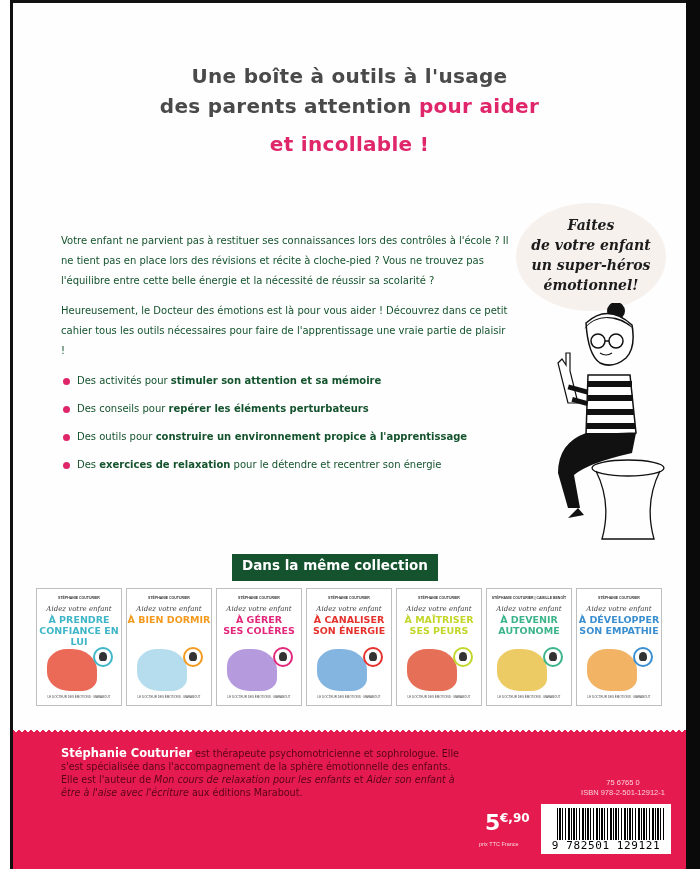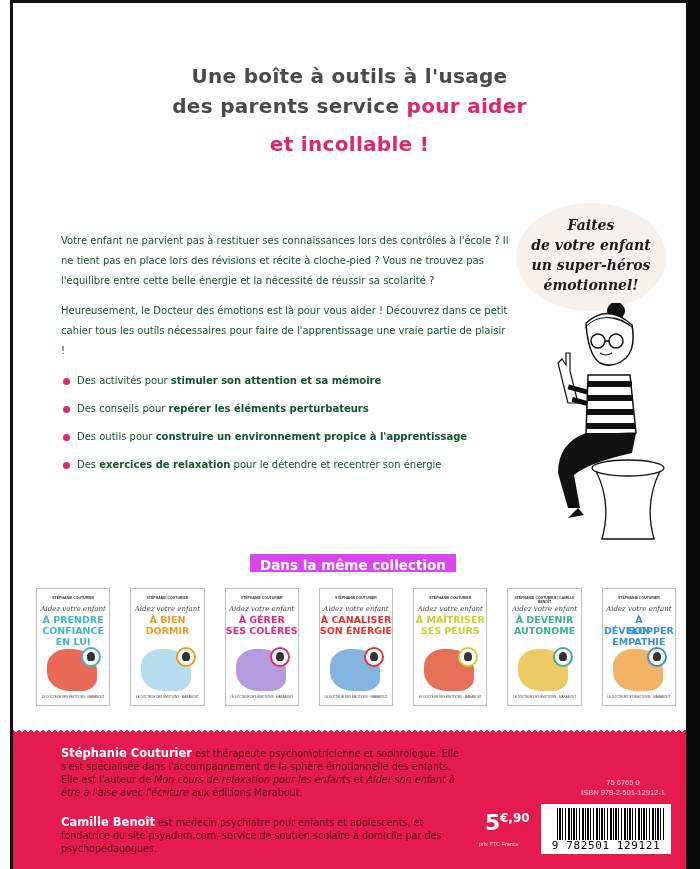--- a/index.html
+++ b/index.html
@@ -18,28 +18,28 @@
   .bullets { list-style:none; margin:0; padding:0; }
   .bullets li { position:relative; padding-left:16px; margin-bottom:8px; }
   .bullets li::before { content:""; position:absolute; left:2px; top:7px; width:7px; height:7px; border-radius:50%; background:#e0266a; }
   .bullets b { font-weight:bold; }
 
   .bubble { position:absolute; left:503px; top:200px; width:150px; height:108px; border-radius:50%; background:#f7f1ee; }
   .bubble-text { position:absolute; left:500px; top:212px; width:156px; text-align:center; font-family:"DejaVu Serif", serif; font-style:italic; font-weight:bold; font-size:14px; line-height:20px; color:#1c1c1c; }
 
   .illus { position:absolute; left:515px; top:300px; width:150px; height:240px; }
 
-  .collection-banner { position:absolute; left:237px; top:551px; width:206px; height:18px; background:#d946ef; color:#fff; font-family:"DejaVu Sans", sans-serif; font-weight:bold; font-size:13.5px; line-height:22px; text-align:center; }
+  .collection-banner { position:absolute; left:219px; top:551px; width:206px; height:27px; background:#14532d; color:#fff; font-family:"DejaVu Sans", sans-serif; font-weight:bold; font-size:13.5px; line-height:22px; text-align:center; }
   .collection-banner::before, .collection-banner::after { content:""; position:absolute; top:0; width:6px; height:22px; background:
       linear-gradient(135deg, #fff 25%, transparent 25%) 0 0/6px 5px,
       linear-gradient(45deg, #fff 25%, transparent 25%) 0 0/6px 5px; }
   .collection-banner::before { left:-3px; }
   .collection-banner::after { right:-3px; transform:scaleX(-1); }
 
-  .books { position:absolute; left:23px; top:585px; width:640px; height:118px; display:flex; gap:20px; }
+  .books { position:absolute; left:23px; top:585px; width:640px; height:118px; display:flex; gap:4px; }
   .book { width:86px; height:118px; border:1px solid #bfbfbf; background:#fff; position:relative; overflow:hidden; box-sizing:border-box; }
   .book .auth { position:absolute; top:7px; left:0; width:100%; text-align:center; font-size:3.5px; font-weight:bold; color:#333; }
   .book .series { position:absolute; top:16px; left:0; width:100%; text-align:center; font-family:"DejaVu Serif", serif; font-style:italic; font-size:7px; color:#444; }
   .book .t1, .book .t2 { position:absolute; left:0; width:100%; text-align:center; font-family:"DejaVu Sans", sans-serif; font-weight:bold; font-size:9.5px; line-height:11px; }
   .book .t1 { top:25px; }
   .book .t2 { top:36px; }
   .book .art { position:absolute; left:10px; top:60px; width:50px; height:42px; border-radius:40% 50% 30% 45%; opacity:0.85; }
   .book .avatar { position:absolute; right:8px; top:58px; width:16px; height:16px; border-radius:50%; border:2px solid; background:#fff; }
   .book .avatar::after { content:""; position:absolute; left:4px; top:3px; width:8px; height:9px; border-radius:50% 50% 40% 40%; background:#333; }
   .book .pub { position:absolute; bottom:6px; left:0; width:100%; text-align:center; font-size:3px; color:#444; }
@@ -71,21 +71,21 @@
 
 <div class="frame-left"></div>
 <div class="frame-left-line"></div>
 <div class="frame-top"></div>
 <div class="frame-right"></div>
 
 <div class="cover">
 
   <div class="headline">
     <div>Une boîte à outils à l'usage</div>
-    <div><span>des parents service </span><span class="pink">pour aider</span></div>
+    <div><span>des parents attention </span><span class="pink">pour aider</span></div>
     <div class="pink">et incollable !</div>
   </div>
 
   <div class="intro">
     <p>Votre enfant ne parvient pas à restituer ses connaissances lors des contrôles à l'école ? Il ne tient pas en place lors des révisions et récite à cloche-pied ? Vous ne trouvez pas l'équilibre entre cette belle énergie et la nécessité de réussir sa scolarité ?</p>
     <p>Heureusement, le Docteur des émotions est là pour vous aider ! Découvrez dans ce petit cahier tous les outils nécessaires pour faire de l'apprentissage une vraie partie de plaisir !</p>
     <ul class="bullets">
       <li><span>Des activités pour </span><b>stimuler son attention et sa mémoire</b><span></span></li>
       <li><span>Des conseils pour </span><b>repérer les éléments perturbateurs</b><span></span></li>
       <li><span>Des outils pour </span><b>construire un environnement propice à l'apprentissage</b><span></span></li>
@@ -199,23 +199,20 @@
       <div class="pub">LE DOCTEUR DES ÉMOTIONS · MARABOUT</div>
     </div>
   </div>
 
   <div class="pink-band"></div>
 
   <div class="bio bio-1">
     <span class="name">Stéphanie Couturier</span><span> est thérapeute psychomotricienne et sophrologue. Elle s'est spécialisée dans l'accompagnement de la sphère émotionnelle des enfants. Elle est l'auteur de </span><i>Mon cours de relaxation pour les enfants</i><span> et </span><i>Aider son enfant à être à l'aise avec l'écriture</i><span> aux éditions Marabout.</span>
   </div>
 
-  <div class="bio bio-2">
-    <span class="name">Camille Benoît</span><span> est médecin psychiatre pour enfants et adolescents, et fondatrice du site psyadom.com, service de soutien scolaire à domicile par des psychopédagogues.</span>
-  </div>
 
   <div class="price">
     <span class="euro">5</span>
     <span class="cents">€,90</span>
     <span class="ttc">prix TTC France</span>
   </div>
 
   <div class="codes">
     <div>75 6765 0</div>
     <div>ISBN  978-2-501-12912-1</div>

